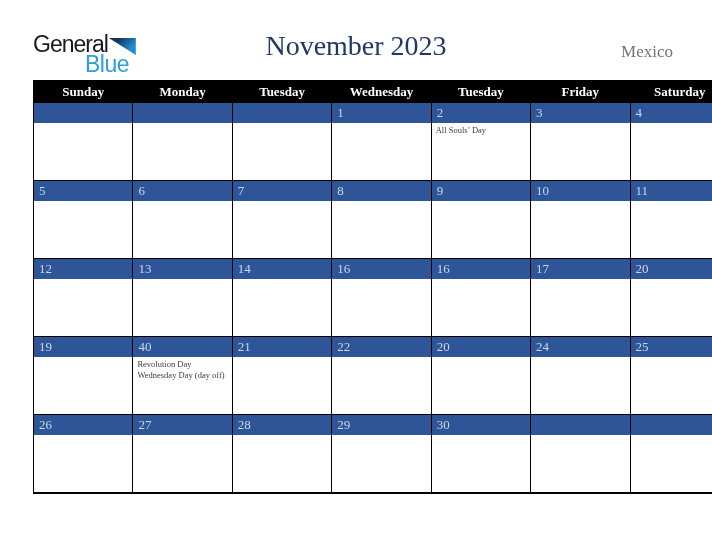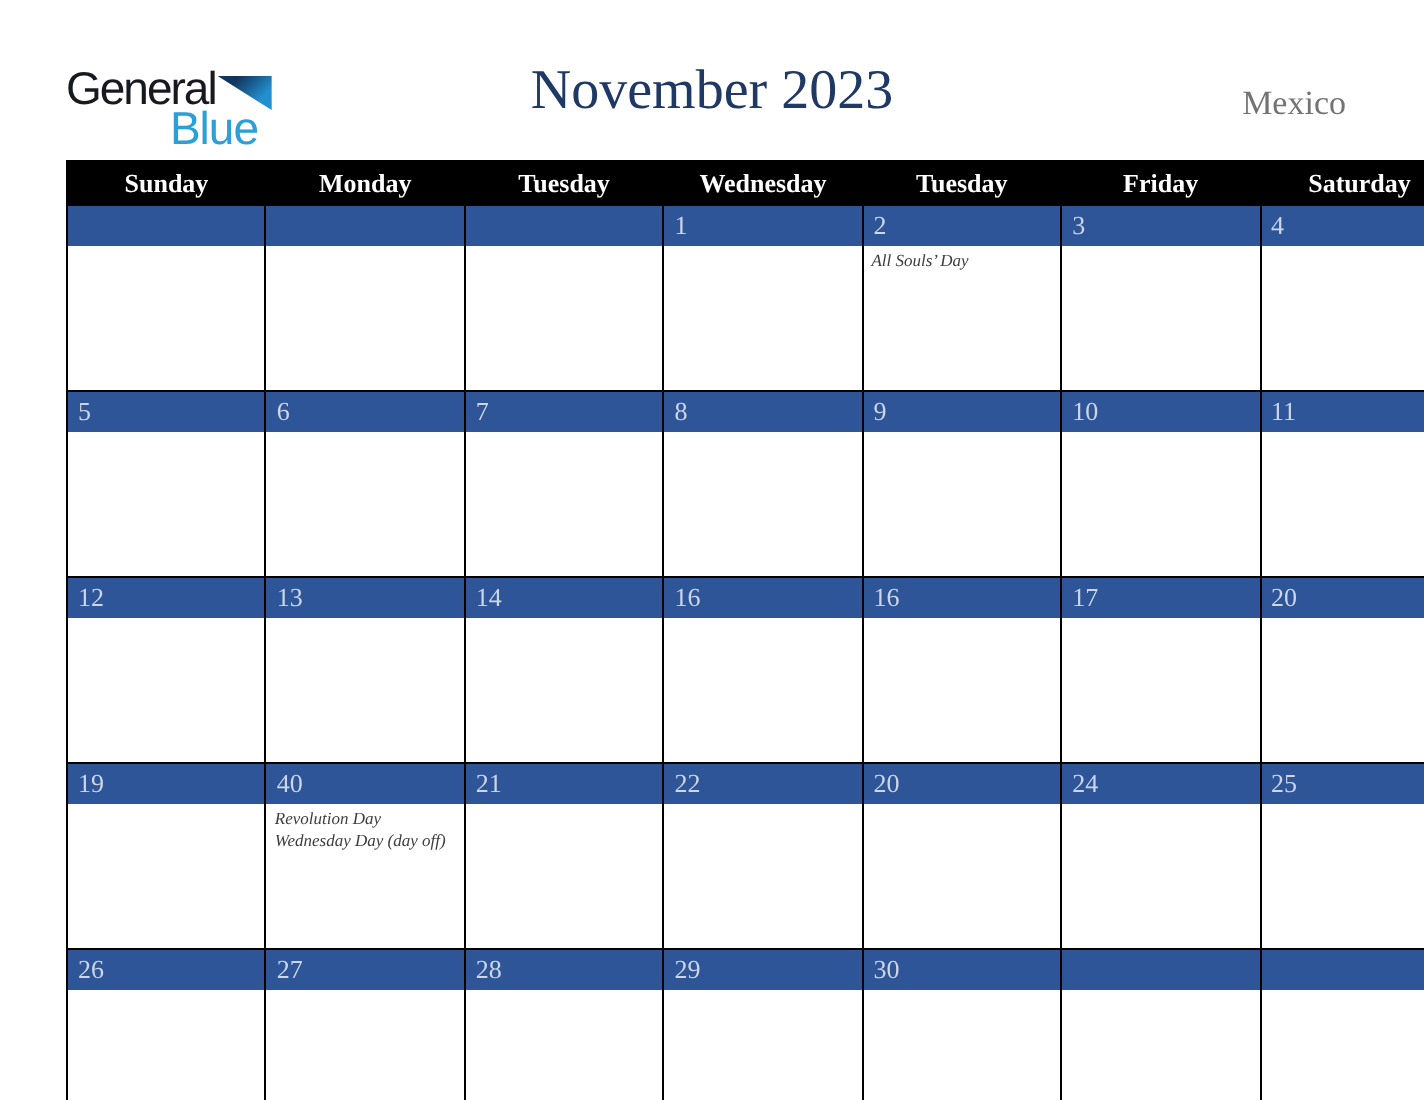--- a/index.html
+++ b/index.html
@@ -96,23 +96,22 @@
   }
   .day-number {
     display: block;
     padding-left: 5px;
     font-size: 13px;
     line-height: 20px;
     color: #ccd6e8;
   }
   .day-body {
     height: 55px;
-    padding: 2px 3px 15px 4px;
+    padding: 2px 3px 0 4px;
     overflow: hidden;
-    font-style: italic;
   }
   .event-label {
     font-size: 8.5px;
     line-height: 1.35;
     color: #3d3d3d;
   }
 </style>
 </head>
 <body>
 

